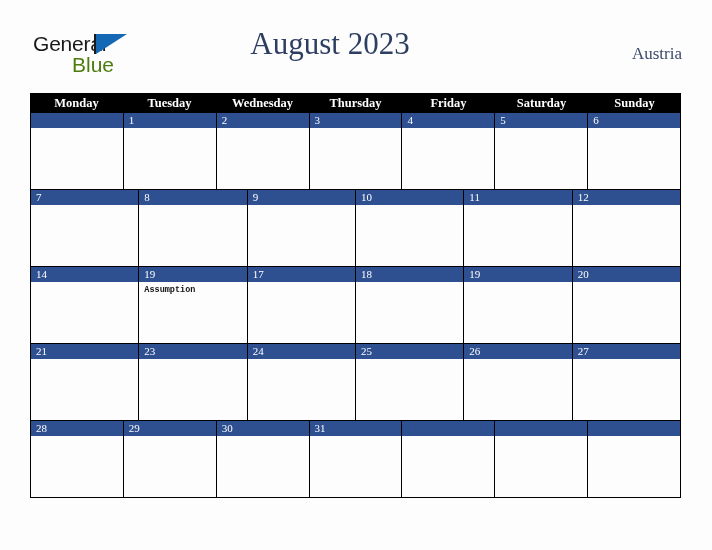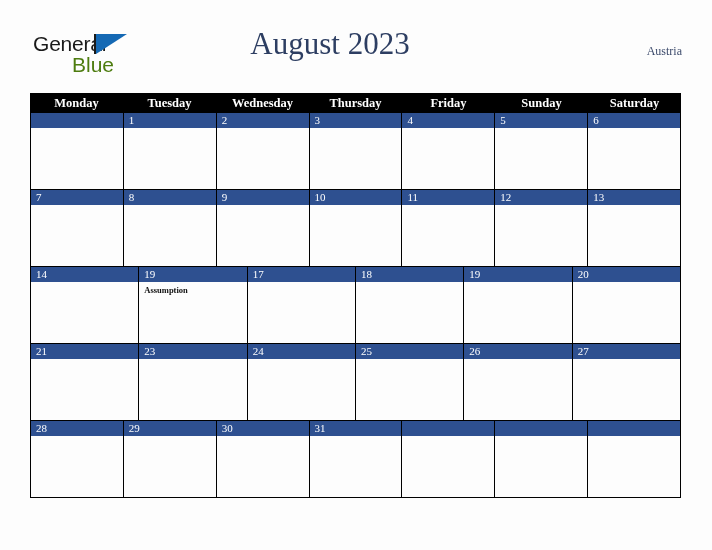--- a/index.html
+++ b/index.html
@@ -77,21 +77,21 @@
     text-align: center;
     font-size: 31px;
     color: #2d3e62;
     font-family: "Liberation Serif", serif;
   }
 
   .cal-country {
     position: absolute;
     right: 30px;
     top: 44px;
-    font-size: 12px;
+    font-size: 17px;
     color: #3c4a6b;
     font-family: "Liberation Serif", serif;
   }
 
   
   .cal-wrap {
     position: absolute;
     left: 30px;
     top: 93px;
     width: 651px;
@@ -139,21 +139,21 @@
     box-sizing: border-box;
     overflow: hidden;
     white-space: nowrap;
   }
   .day-body {
     flex: 1 1 auto;
     padding: 3px 4px 0 5px;
     overflow: hidden;
   }
   .event {
-    font-family: Liberation Serif, serif;
+    font-family: Liberation Mono, monospace;
     font-size: 8.5px;
     font-weight: bold;
     color: #111111;
     line-height: 11px;
     white-space: nowrap;
   }
 </style>
 </head>
 <body>
 
@@ -175,22 +175,22 @@
 </div>
 
 <div class="cal-wrap">
 
   <div class="weekday-row">
     <div class="weekday-cell">Monday</div>
     <div class="weekday-cell">Tuesday</div>
     <div class="weekday-cell">Wednesday</div>
     <div class="weekday-cell">Thursday</div>
     <div class="weekday-cell">Friday</div>
+    <div class="weekday-cell">Saturday</div>
     <div class="weekday-cell">Sunday</div>
-    <div class="weekday-cell">Saturday</div>
   </div>
 
   <div id="weeks-container">
       <div class="week-row">
         <div class="day-cell">
           <div class="day-band"></div>
           <div class="day-body"></div>
         </div>
         <div class="day-cell">
           <div class="day-band">1</div>
@@ -233,24 +233,20 @@
         <div class="day-cell">
           <div class="day-band">10</div>
           <div class="day-body"></div>
         </div>
         <div class="day-cell">
           <div class="day-band">11</div>
           <div class="day-body"></div>
         </div>
         <div class="day-cell">
           <div class="day-band">12</div>
-          <div class="day-body"></div>
-        </div>
-        <div class="day-cell">
-          <div class="day-band">13</div>
           <div class="day-body"></div>
         </div>
       </div>
       <div class="week-row">
         <div class="day-cell">
           <div class="day-band">14</div>
           <div class="day-body"></div>
         </div>
         <div class="day-cell">
           <div class="day-band">19</div>

